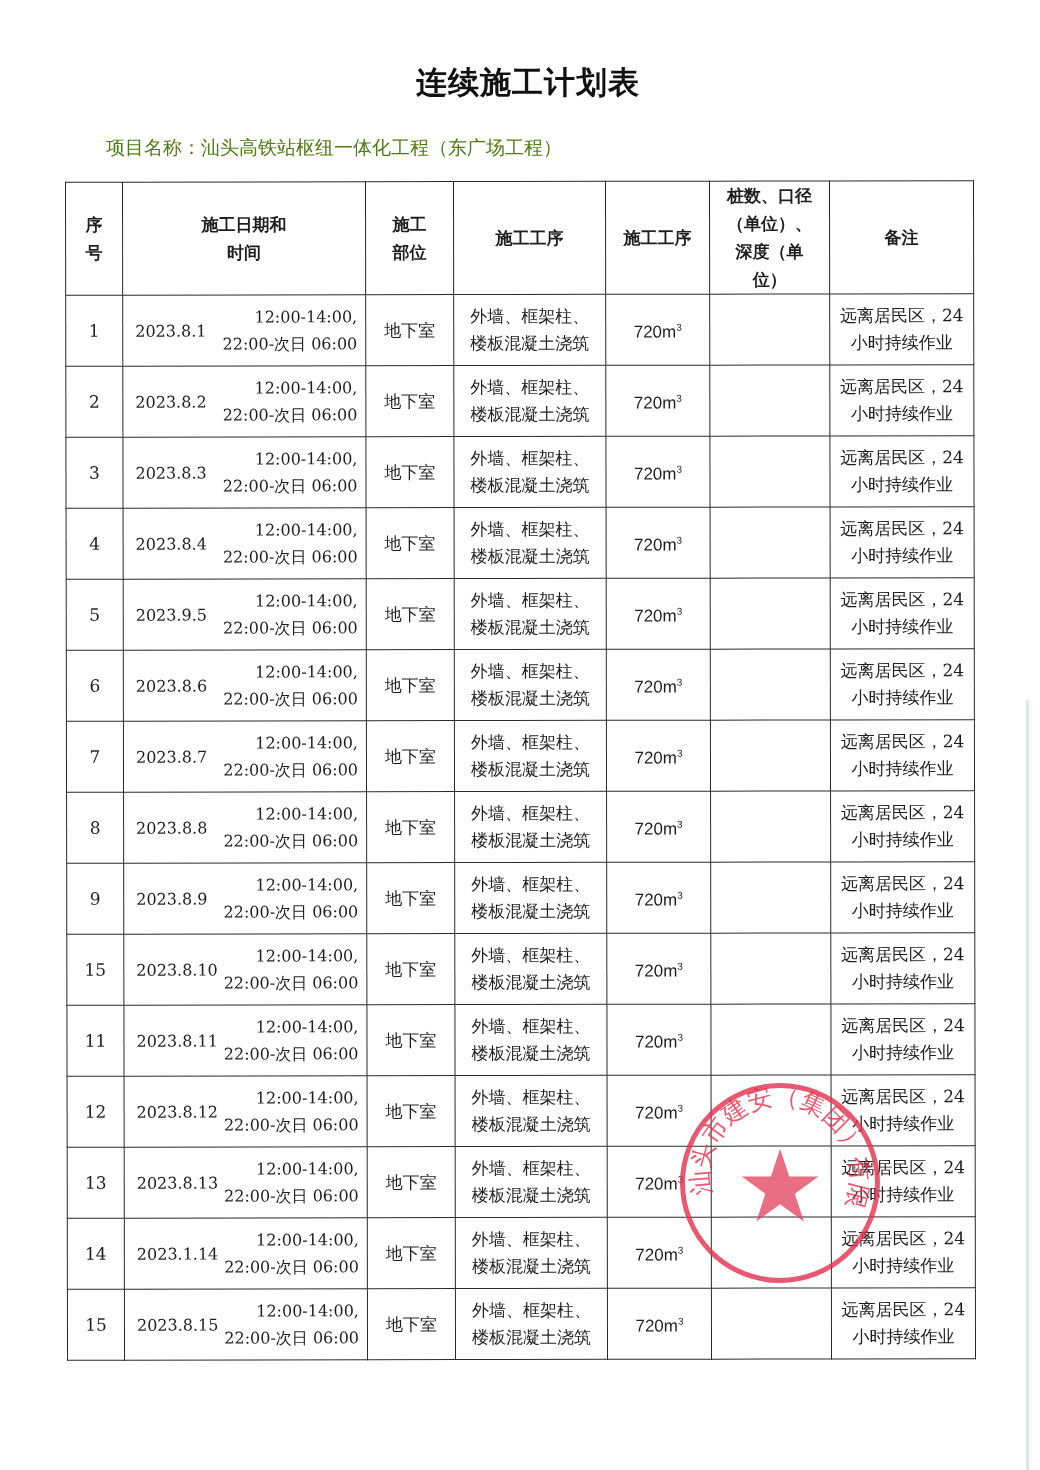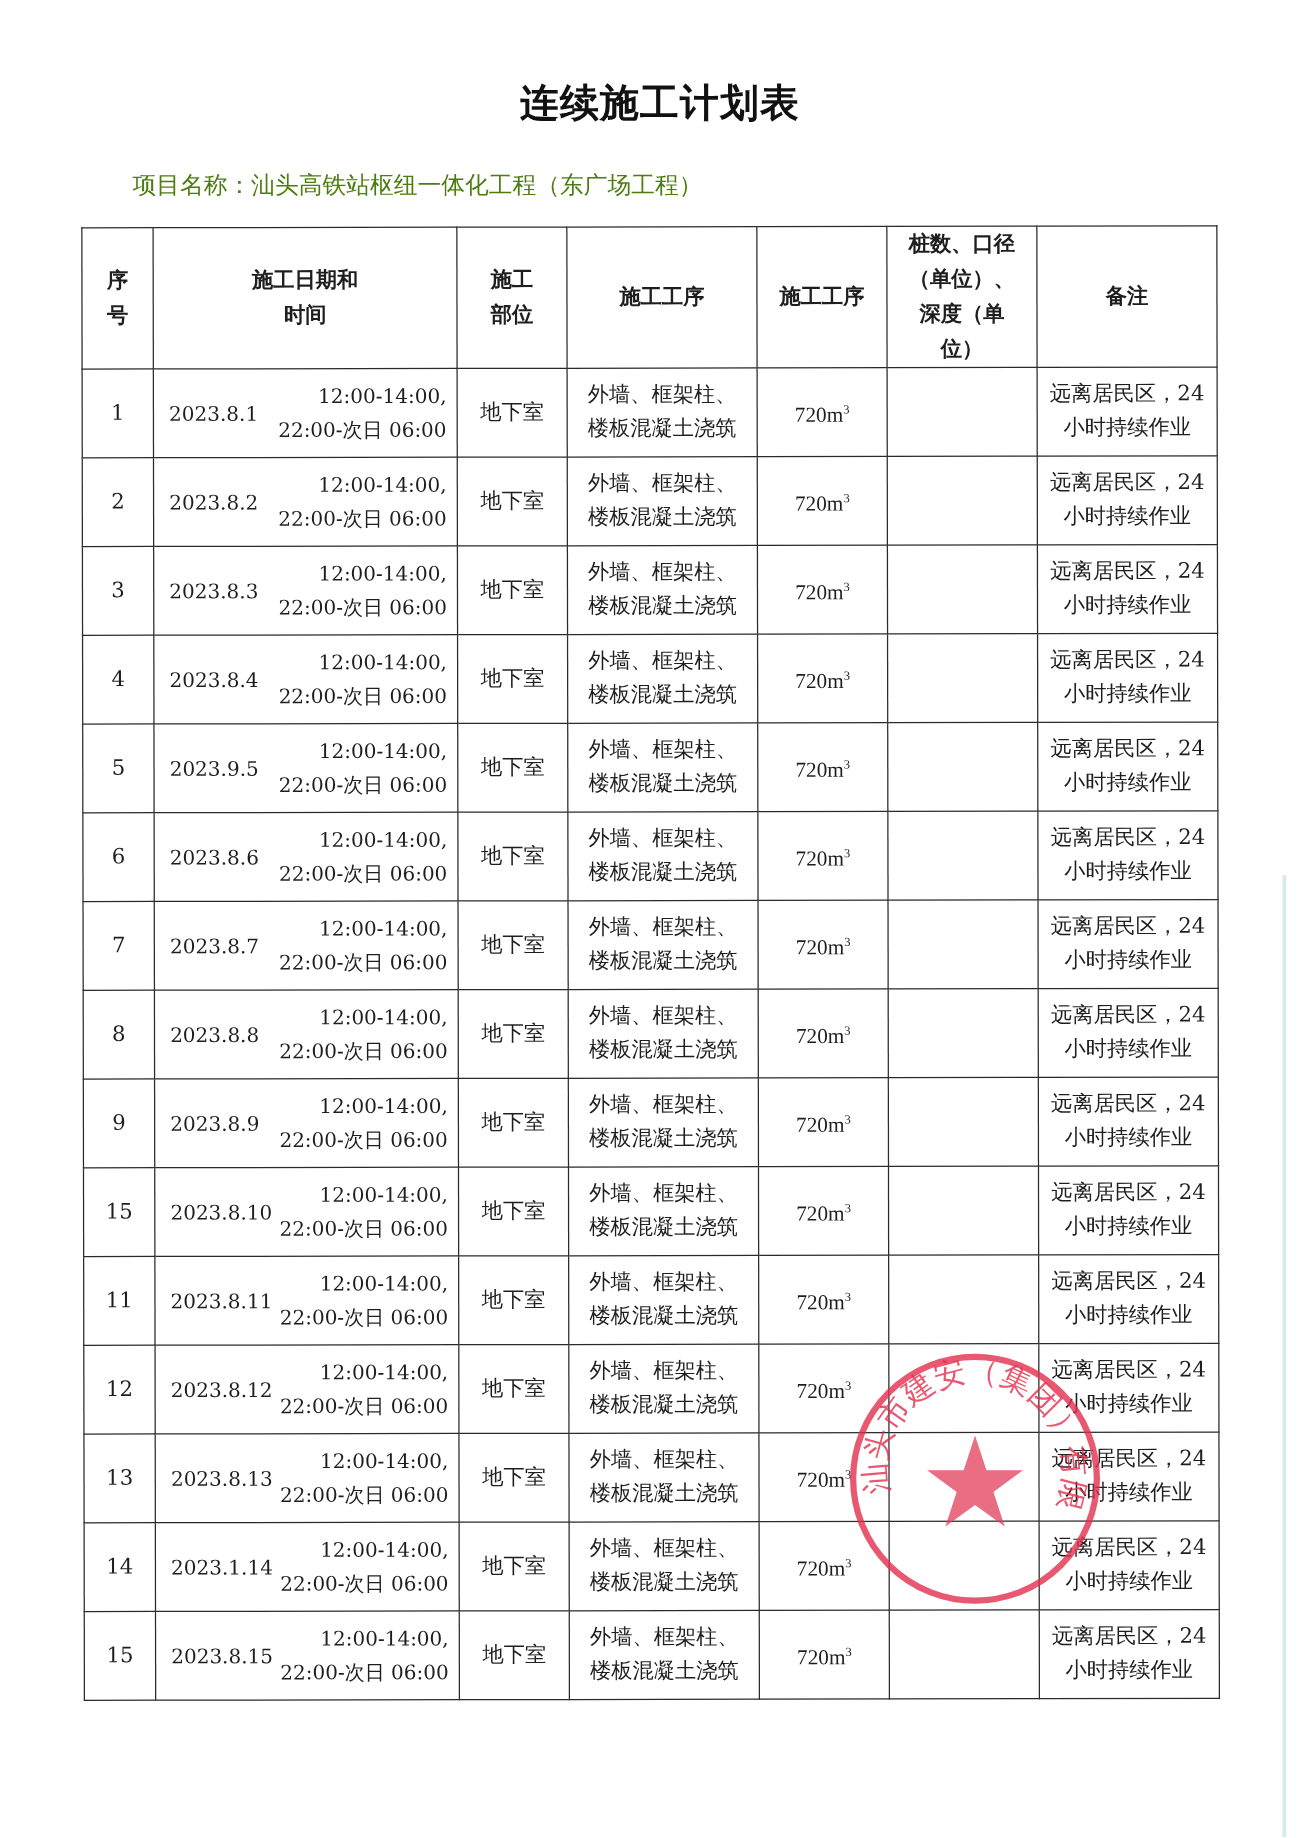--- a/index.html
+++ b/index.html
@@ -22,21 +22,21 @@
   table.plan td, table.plan th {
     border:1.6px solid #2a2a2a; text-align:center; vertical-align:middle;
     font-weight:normal; font-size:17px; line-height:27px; padding:0; color:#1e1e1e;
   }
   table.plan thead th { height:108px; font-size:17px; font-weight:bold; font-family: "DejaVu Sans","Liberation Sans",sans-serif; }
   table.plan tbody td { height:70px; }
   .datecell { display:flex; align-items:center; justify-content:space-between; padding:0 8px 0 12px; }
   .date { font-size:16px; }
   .times { text-align:right; font-size:16px; line-height:27px; }
   .vol sup { font-size:10px; }
-  .vol { font-family: Liberation Serif, serif; font-size:16px;margin-top:28px; }
+  .vol { font-family: Liberation Sans, sans-serif; font-size:16px;margin-top:28px; }
   .remark { font-size:16px; }
   .stamp {
     position:absolute; left:680px; top:1083px; width:200px; height:200px; border-radius:50%;
     border:5px solid rgba(226,48,78,0.8); box-sizing:border-box; pointer-events:none;
   }
   .stamp .star {
     position:absolute; left:50%; top:52%; transform:translate(-50%,-50%);
     font-size:100px; line-height:1; color:rgba(226,60,90,0.75);
   }
   .stamp .ring-text {

